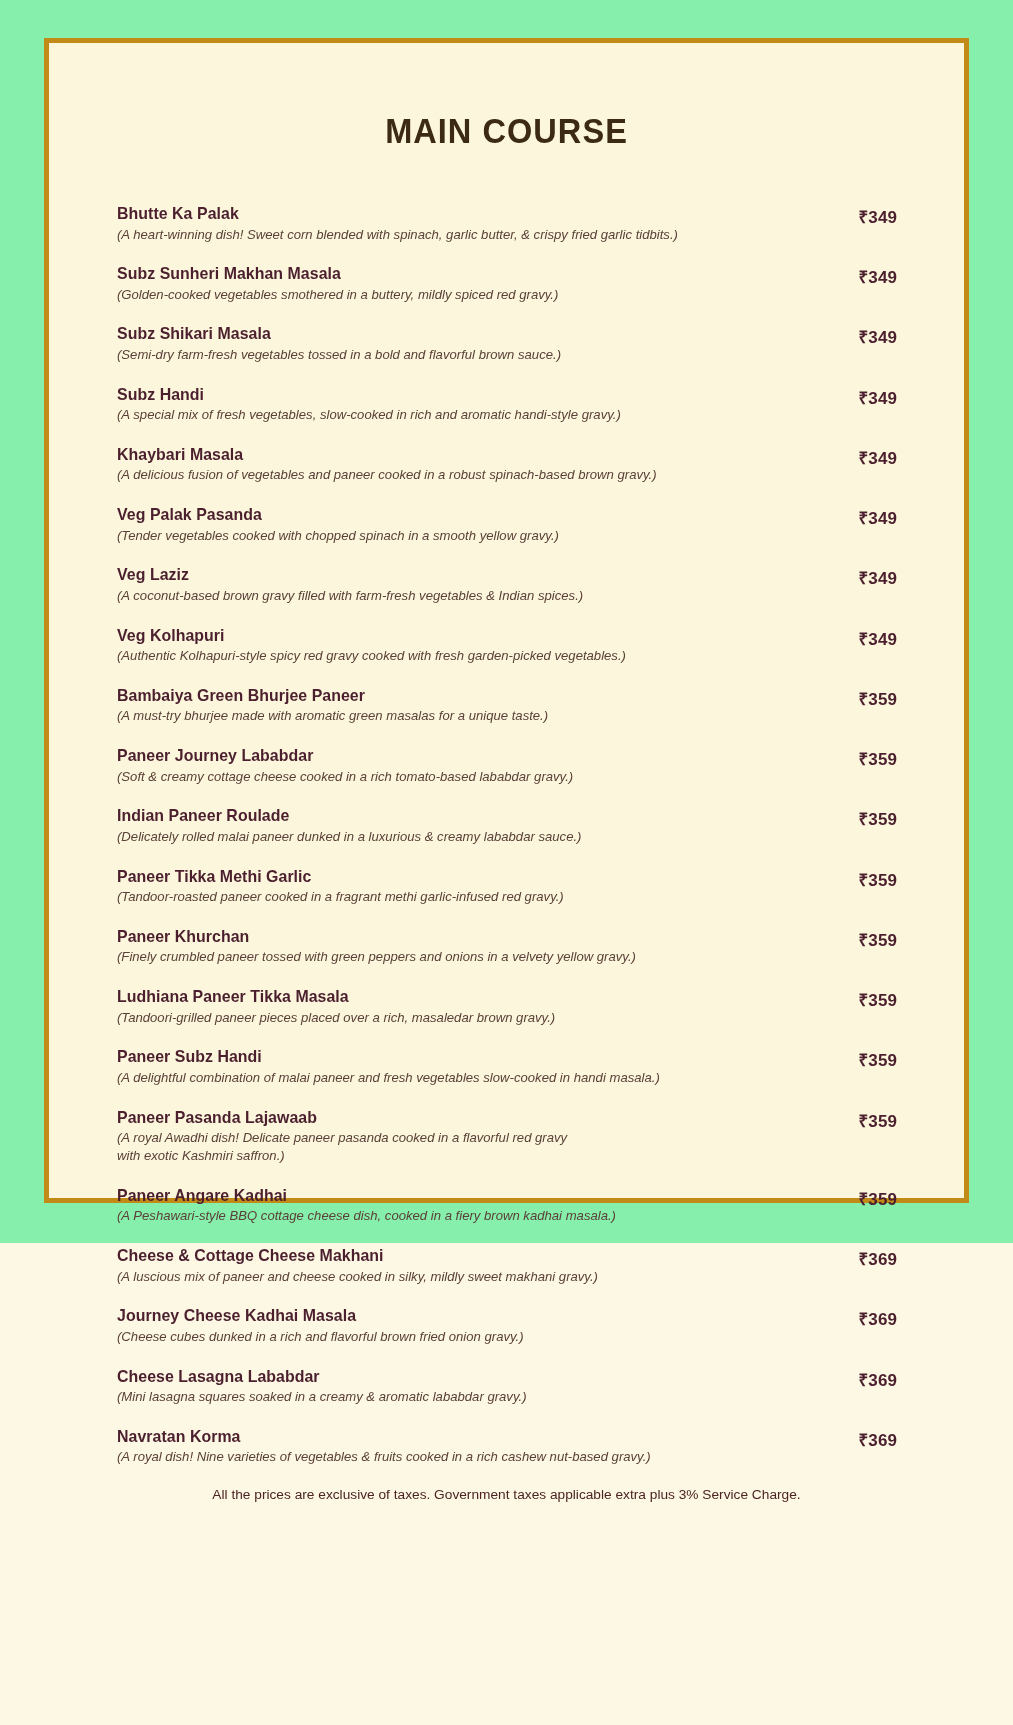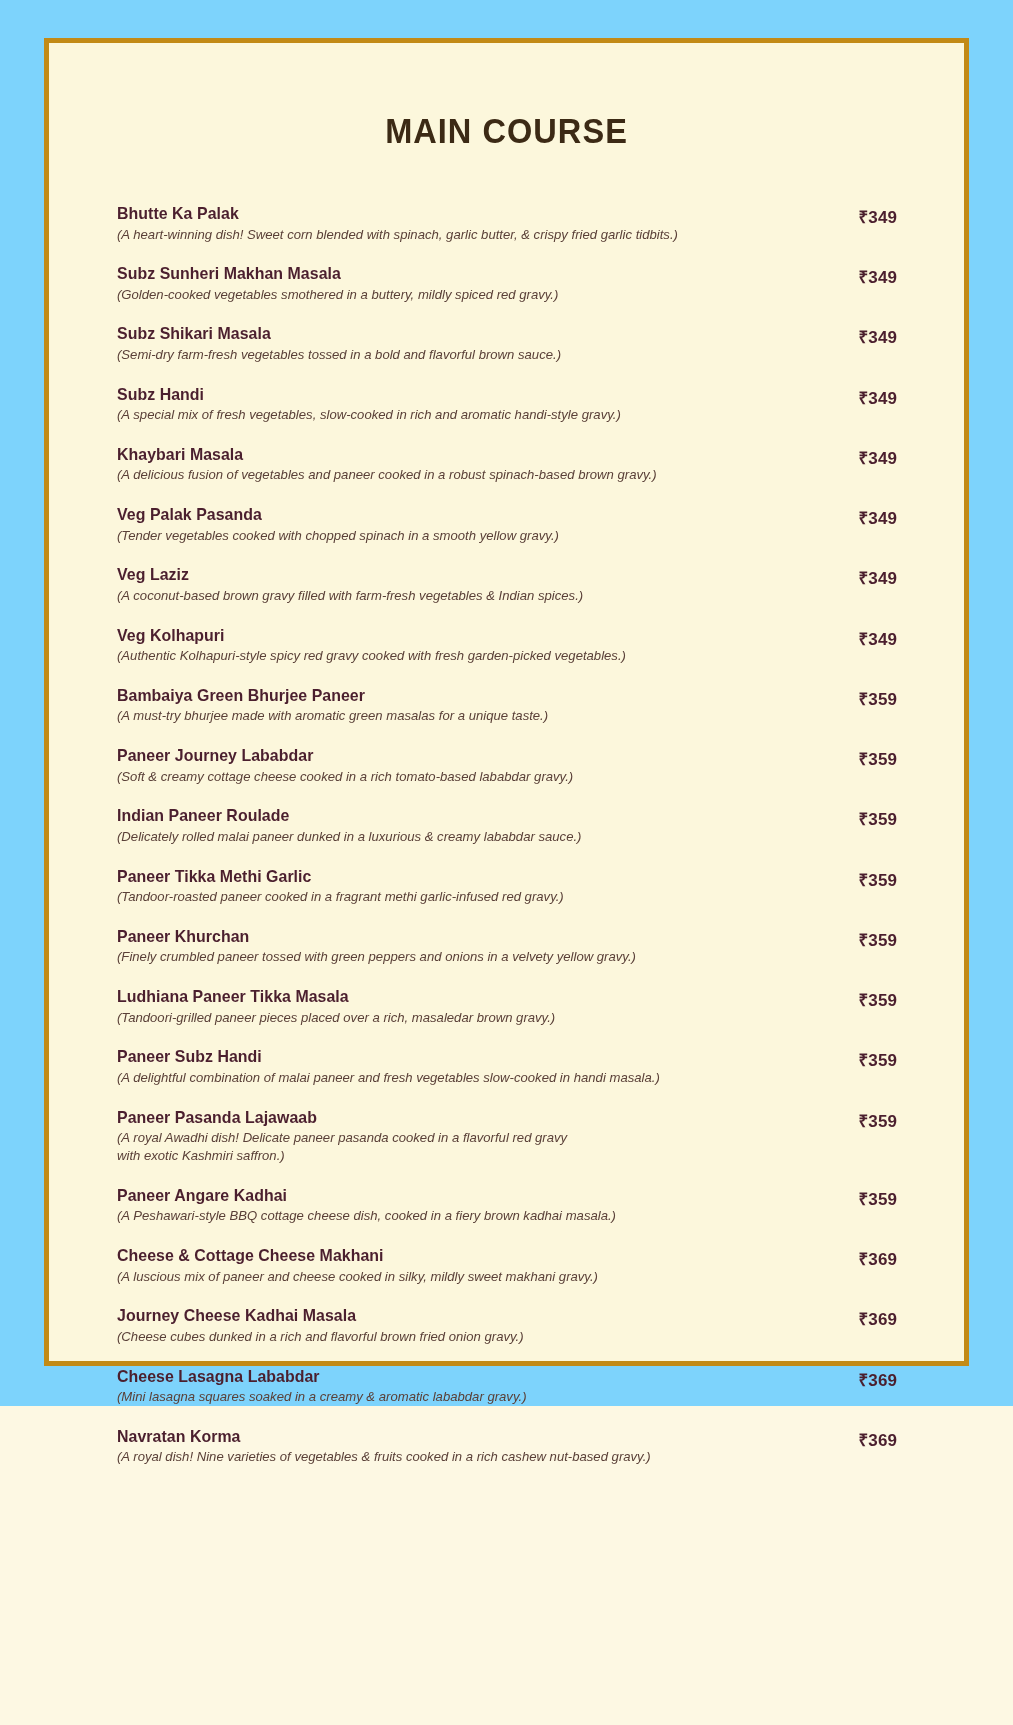--- a/index.html
+++ b/index.html
@@ -12,22 +12,22 @@
 
   body {
     background: #FDF8E3;
     font-family: "Liberation Sans", sans-serif;
     -webkit-font-smoothing: antialiased;
   }
 
   .menu-page {
     position: relative;
     width: 1013px;
-    height: 1406px;
-    background: #7dd3fc;
+    height: 1243px;
+    background: #86efac;
     padding: 38px 44px 40px 44px;
   }
 
   .menu-frame {
     position: relative;
     width: 100%;
     height: 100%;
     border: 5px solid #C28A16;
     background: #FCF7DC;
     padding: 40px 0 0 0;
@@ -259,14 +259,15 @@
         </div>
         <div class="menu-item">
           <div class="item-text">
             <div class="item-name">Navratan Korma</div>
             <div class="item-desc">(A royal dish! Nine varieties of vegetables &amp; fruits cooked in a rich cashew nut-based gravy.)</div>
           </div>
           <div class="item-price">₹369</div>
         </div>
       </div>
 
+    <div class="menu-footer">All the prices are exclusive of taxes. Government taxes applicable extra plus 3% Service Charge.</div>
   </div>
 </div>
 
 </body></html>

